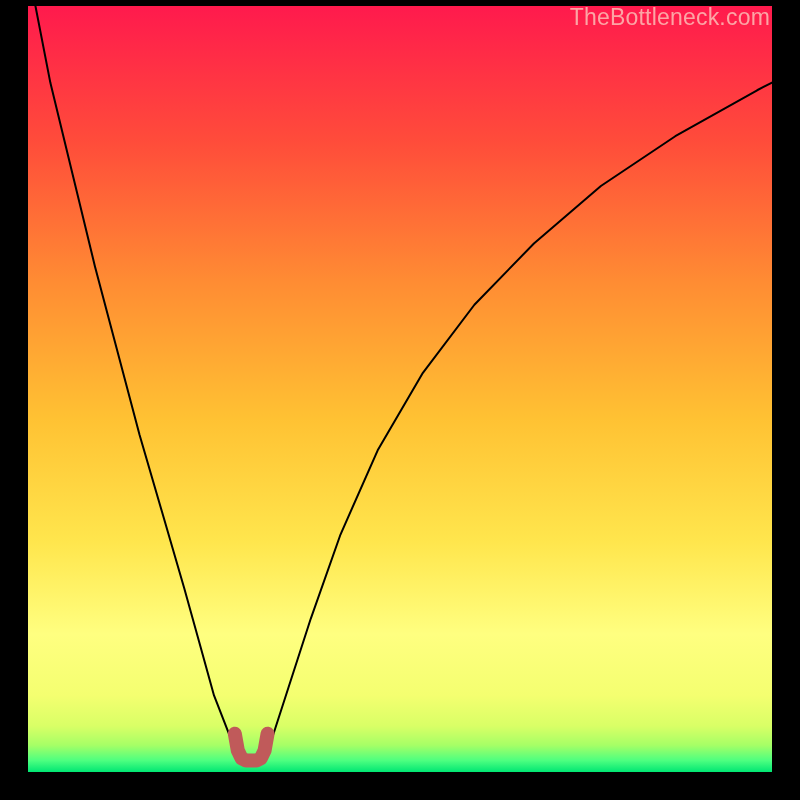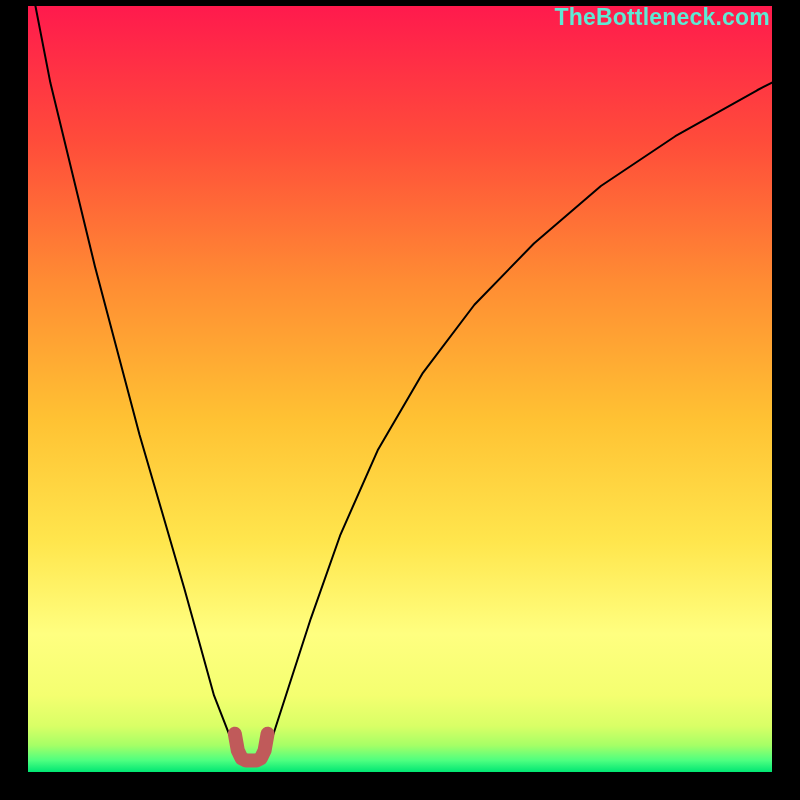--- a/index.html
+++ b/index.html
@@ -24,22 +24,22 @@
     top: 0;
     width: 744px;
     height: 766px;
   }
   .watermark {
     position: absolute;
     top: 4px;
     right: 30px;
     font-family: Arial, Helvetica, sans-serif;
     font-size: 23px;
-    font-weight: 700;
-    color: #5eead4;
+    font-weight: 400;
+    color: #fca5a5;
     letter-spacing: 0.2px;
   }
   svg {
     display: block;
   }
 </style>
 </head>
 <body>
 
 <div class="frame">

